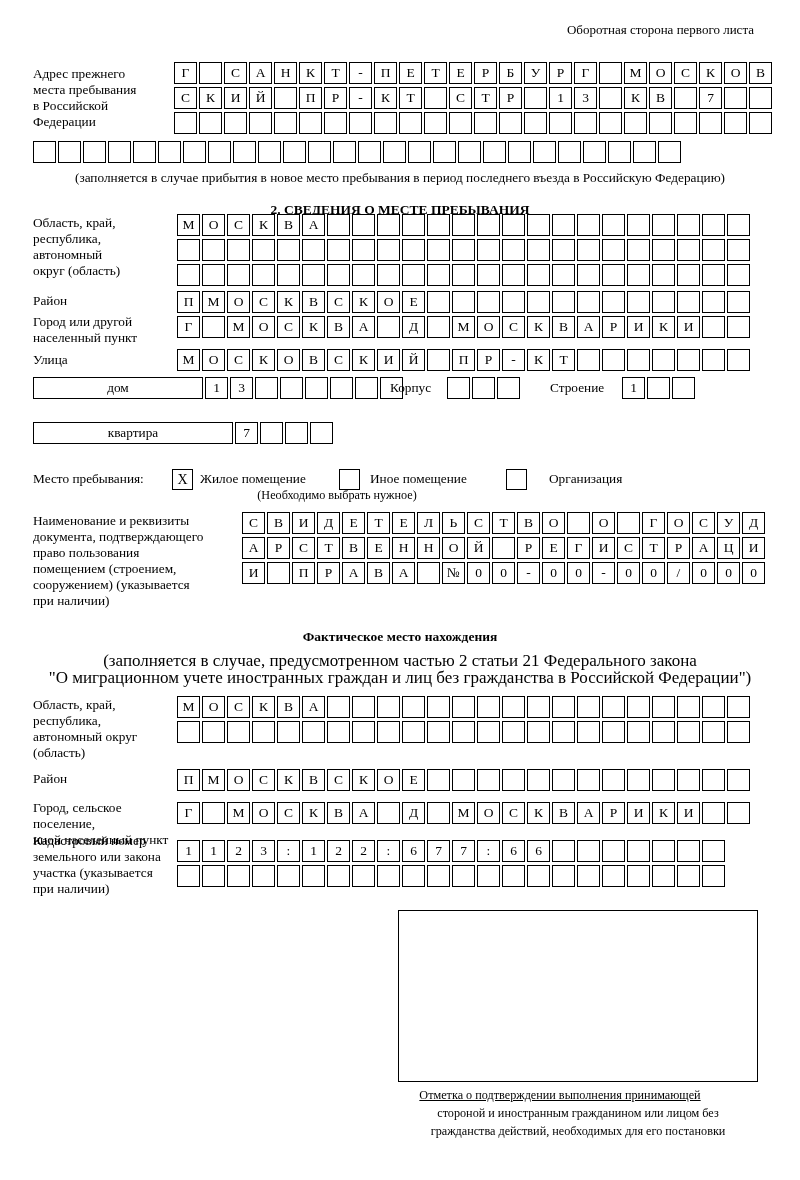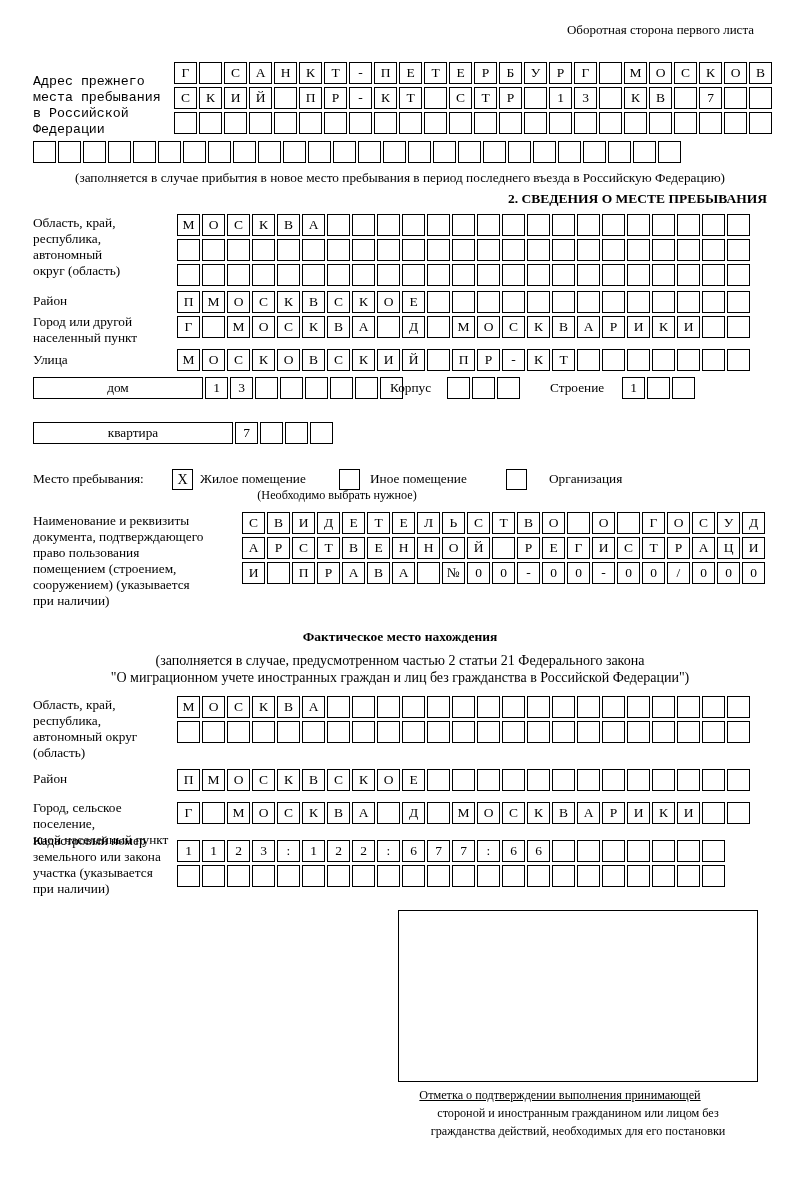--- a/index.html
+++ b/index.html
@@ -40,21 +40,21 @@
   }
   .bold-c {
     position: absolute;
     font-size: 13.5px;
     font-weight: bold;
     text-align: center;
     line-height: 16px;
   }
   .ital-c {
     position: absolute;
-    font-size: 14px;
+    font-size: 17px;
     text-align: center;
     line-height: 15px;
   }
   .small-c {
     position: absolute;
     font-size: 12.2px;
     text-align: center;
     line-height: 15px;
   }
   .row {
@@ -104,21 +104,21 @@
     position: absolute;
   }
 </style>
 </head>
 <body>
 
 <div class="page">
 
   <div class="hdr-note">Оборотная сторона первого листа</div>
 
-  <div class="lbl" style="left:33px; top:74px; width:140px;font-family:Liberation Mono, monospace;">Адрес прежнего
+  <div class="lbl" style="left:33px; top:66px; width:140px;">Адрес прежнего
 места пребывания
 в Российской
 Федерации</div>
 
   <div class="row" id="prev-row-0" style="left:174px; top:62px;">
       <div class="cell">Г</div>
       <div class="cell"></div>
       <div class="cell">С</div>
       <div class="cell">А</div>
       <div class="cell">Н</div>
@@ -218,21 +218,21 @@
       <div class="cell"></div>
       <div class="cell"></div>
       <div class="cell"></div>
       <div class="cell"></div>
       <div class="cell"></div>
       <div class="cell"></div>
     </div>
 
   <div class="lbl-c" style="left:33px; top:170px; width:734px;">(заполняется в случае прибытия в новое место пребывания в период последнего въезда в Российскую Федерацию)</div>
 
-  <div class="bold-c" style="left:33px; top:191px; width:734px;text-align:right;">2. СВЕДЕНИЯ О МЕСТЕ ПРЕБЫВАНИЯ</div>
+  <div class="bold-c" style="left:33px; top:202px; width:734px;">2. СВЕДЕНИЯ О МЕСТЕ ПРЕБЫВАНИЯ</div>
 
   <div class="lbl" style="left:33px; top:215px; width:145px;">Область, край,
 республика,
 автономный
 округ (область)</div>
   <div class="row" id="s2-region-0" style="left:177px; top:214px;">
       <div class="cell">М</div>
       <div class="cell">О</div>
       <div class="cell">С</div>
       <div class="cell">К</div>

